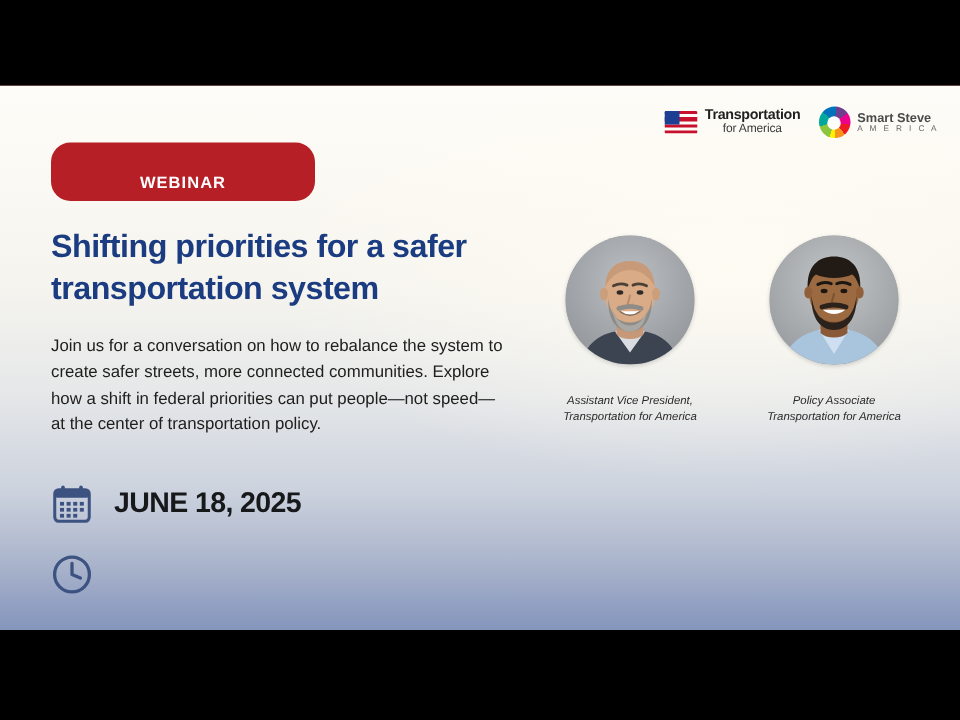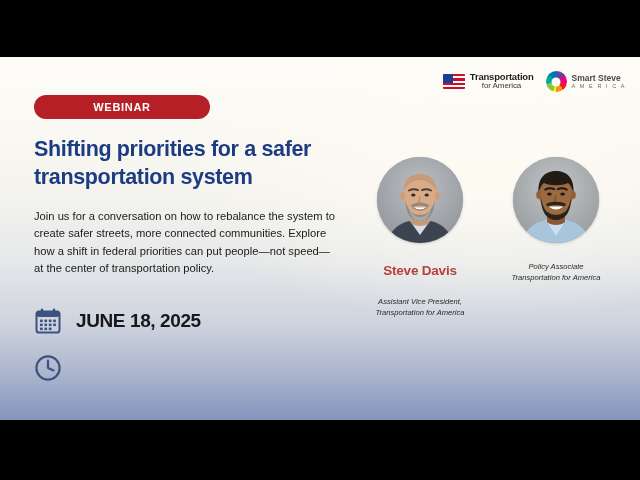--- a/index.html
+++ b/index.html
@@ -131,21 +131,21 @@
     z-index: 10;
   }
 
   #webinar-badge {
     display: inline-block;
     background: #b51f25;
     color: #ffffff;
     font-size: 11px;
     font-weight: bold;
     letter-spacing: 0.7px;
-    padding: 6px 0 6px 0;
+    padding: 21px 0 6px 0;
     width: 176px;
     text-align: center;
     border-radius: 13px;
   }
 
   #headline {
     margin-top: 17px;
     color: #1b3c81;
     font-size: 21.5px;
     font-weight: bold;
@@ -336,21 +336,20 @@
 
             <path d="M28.5 42 C28 56 34 64 43 64 C52 64 58 56 57.5 42 C56 54 50 58 43 58 C36 58 30 54 28.5 42 Z" fill="#8e8c88"></path>
             <path d="M31 48 C33 60 37 64 43 64 C49 64 53 60 55 48 C52 57 48 60 43 60 C38 60 34 57 31 48 Z" fill="#a9a7a3"></path>
 
             <path d="M36 50.5 q7 5.2 14 0" fill="#ffffff"></path>
             <path d="M36 50.5 q7 5.2 14 0" stroke="#7d6a5c" stroke-width="1" fill="none"></path>
 
             <path d="M35.5 48.6 q7.5 -2.6 15 0" stroke="#8e8c88" stroke-width="3" fill="none" stroke-linecap="round"></path>
           </svg>
         </div>
-        <div class="speaker-name">Steve Davis</div>
         <div class="speaker-role">
           <div>Assistant Vice President,</div>
           <div>Transportation for America</div>
         </div>
       </div>
 
       <div class="speaker">
         <div class="headshot">
           <svg viewBox="0 0 86 86" xmlns="http://www.w3.org/2000/svg">
             <defs>

